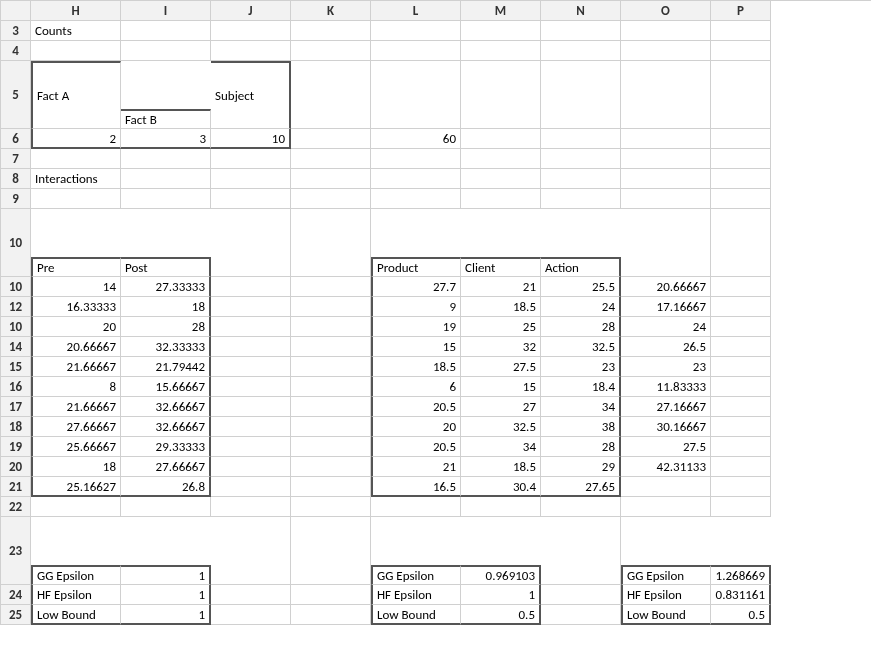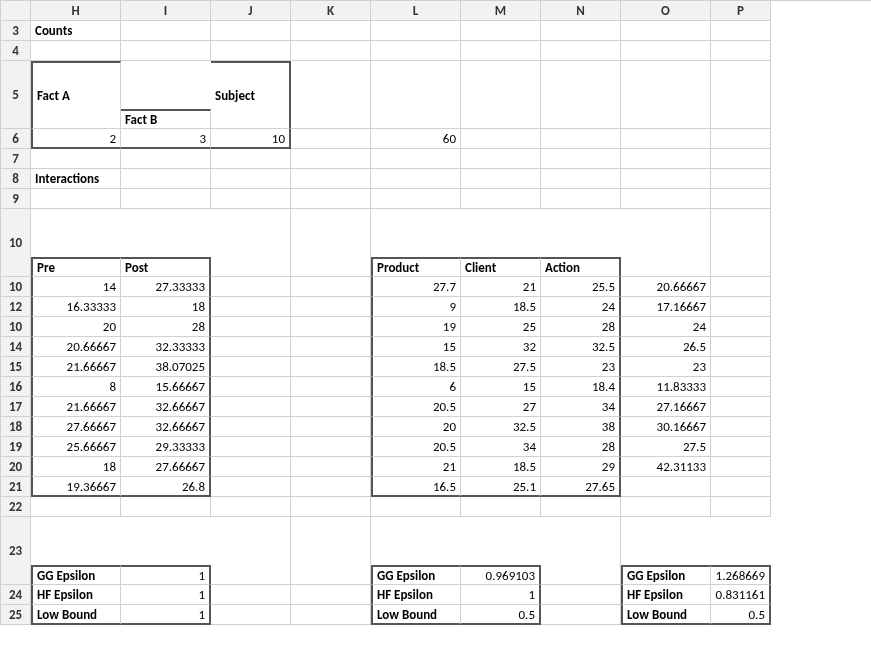--- a/index.html
+++ b/index.html
@@ -33,21 +33,21 @@
       color: #333;
     }
     .cell.header-row {
       background: #f2f2f2;
       justify-content: center;
       font-weight: bold;
       color: #333;
     }
     .cell.right { justify-content: flex-end; }
     .cell.left { justify-content: flex-start; }
-    .cell.bold { font-weight: bold; }
+    .cell.bold { font-weight: normal; }
     
     .box-tl { border-top: 2px solid #555 !important; border-left: 2px solid #555 !important; }
     .box-tr { border-top: 2px solid #555 !important; border-right: 2px solid #555 !important; }
     .box-bl { border-bottom: 2px solid #555 !important; border-left: 2px solid #555 !important; }
     .box-br { border-bottom: 2px solid #555 !important; border-right: 2px solid #555 !important; }
     .box-t  { border-top: 2px solid #555 !important; margin-top: 48px; }
     .box-b  { border-bottom: 2px solid #555 !important; }
     .box-l  { border-left: 2px solid #555 !important; }
     .box-r  { border-right: 2px solid #555 !important; }
     .row-num { color: #333; }
@@ -181,21 +181,21 @@
     <div class="cell right box-r">32.33333</div>
     <div class="cell right"></div>
     <div class="cell right"></div>
     <div class="cell right box-l">15</div>
     <div class="cell right">32</div>
     <div class="cell right box-r">32.5</div>
     <div class="cell right">26.5</div>
     <div class="cell right"></div>
     <div class="cell header-col row-num">15</div>
     <div class="cell right box-l">21.66667</div>
-    <div class="cell right box-r">38.07025</div>
+    <div class="cell right box-r">21.79442</div>
     <div class="cell right"></div>
     <div class="cell right"></div>
     <div class="cell right box-l">18.5</div>
     <div class="cell right">27.5</div>
     <div class="cell right box-r">23</div>
     <div class="cell right">23</div>
     <div class="cell right"></div>
     <div class="cell header-col row-num">16</div>
     <div class="cell right box-l">8</div>
     <div class="cell right box-r">15.66667</div>
@@ -240,26 +240,26 @@
     <div class="cell right box-l">18</div>
     <div class="cell right box-r">27.66667</div>
     <div class="cell right"></div>
     <div class="cell right"></div>
     <div class="cell right box-l">21</div>
     <div class="cell right">18.5</div>
     <div class="cell right box-r">29</div>
     <div class="cell right">42.31133</div>
     <div class="cell right"></div>
     <div class="cell header-col row-num">21</div>
-    <div class="cell right box-bl box-l box-b">19.36667</div>
+    <div class="cell right box-bl box-l box-b">25.16627</div>
     <div class="cell right box-br box-r box-b">26.8</div>
     <div class="cell right"></div>
     <div class="cell right"></div>
     <div class="cell right box-bl box-l box-b">16.5</div>
-    <div class="cell right box-b box-b">25.1</div>
+    <div class="cell right box-b box-b">30.4</div>
     <div class="cell right box-br box-r box-b">27.65</div>
     <div class="cell right"></div>
     <div class="cell right"></div>
     <div class="cell header-col row-num">22</div>
     <div class="cell right"></div>
     <div class="cell right"></div>
     <div class="cell right"></div>
     <div class="cell right"></div>
     <div class="cell right"></div>
     <div class="cell right"></div>

